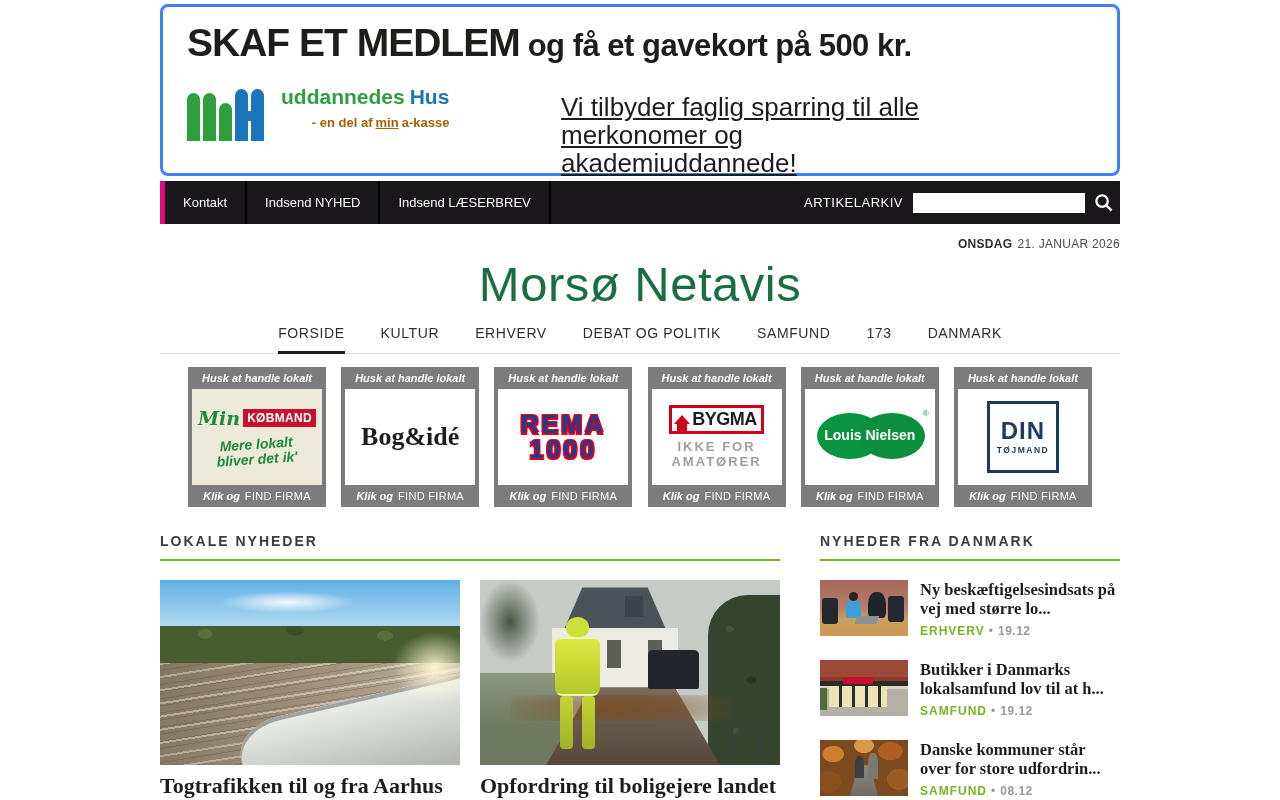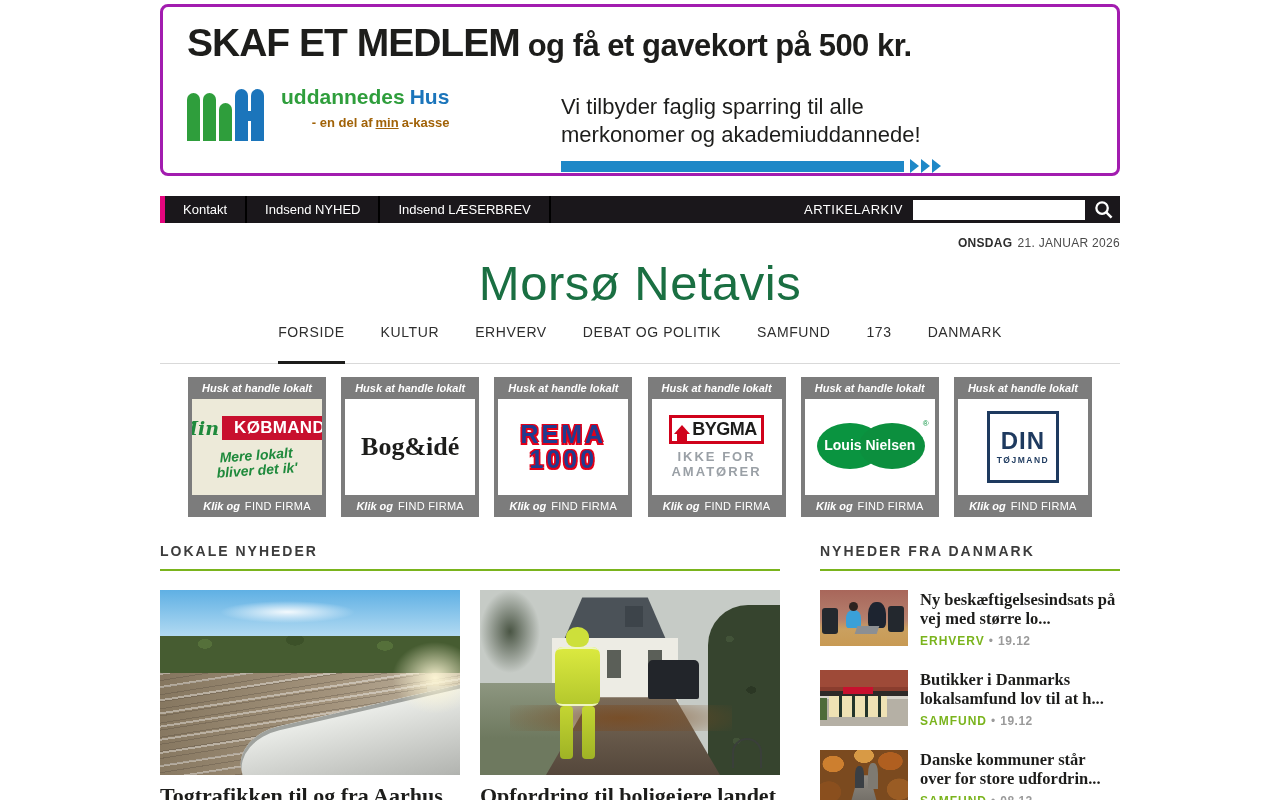--- a/index.html
+++ b/index.html
@@ -2,89 +2,89 @@
 <html><head>
 <meta charset="utf-8">
 <style>
   * { margin:0; padding:0; box-sizing:border-box; }
   html,body { width:1280px; height:800px; overflow:hidden; background:#fff;
               font-family:"Liberation Sans", sans-serif; }
   .page { width:1280px; height:800px; position:relative; background:#fff; }
   .content { width:960px; margin:0 auto; }
 
   
-  .banner { margin-top:4px; height:172px; border:3px solid #a21caf; border-radius:8px;
+  .banner { margin-top:4px; height:172px; border:3px solid #3b82f6; border-radius:8px;
             position:relative; background:#fff; cursor:pointer; }
   .banner-headline { position:absolute; left:24px; top:14px; white-space:nowrap; color:#1d1d1b; }
   .bh-bold { font-size:39px; font-weight:900; letter-spacing:-1px; }
   .bh-rest { font-size:31px; font-weight:700; letter-spacing:-0.5px; margin-left:8px; }
   .banner-logo { position:absolute; left:24px; top:78px; display:flex; }
   .logo-mark { position:relative; width:88px; height:62px; }
   .logo-mark span { position:absolute; bottom:6px; border-radius:7px 7px 0 0; }
   .lm1 { left:0;   width:13px; height:48px; background:#2f9e3c; }
   .lm2 { left:16px; width:13px; height:48px; background:#2f9e3c; }
   .lm3 { left:32px; width:13px; height:38px; background:#2f9e3c; }
   .lm4 { left:48px; width:13px; height:52px; background:#1b75bb; }
   .lm5 { left:64px; width:13px; height:52px; background:#1b75bb; }
   .lm6 { left:48px; width:29px; height:10px; top:26px; border-radius:0; background:#1b75bb; }
   .logo-text { margin-left:6px; }
   .lt1 { color:#2f9e3c; font-size:21px; font-weight:700; line-height:24px; }
   .lt2 { color:#2f9e3c; font-size:21px; font-weight:700; line-height:24px; }
   .lt2 .hus { color:#1b75bb; margin-left:5px; }
   .lt3 { color:#a16207; font-size:13px; font-weight:700; text-align:right; margin-top:6px; }
   .lt3 .min { text-decoration:underline; margin:0 3px; }
   .banner-pitch { position:absolute; left:398px; top:86px; width:380px; }
-  .bp-line { font-size:22px; color:#1d1d1b; line-height:28px; }
+  .bp-line { font-size:26px; color:#1d1d1b; line-height:28px;text-decoration:underline; }
   .bp-bar-row { margin-top:10px; display:flex; align-items:center; }
   .bp-bar { width:350px; height:11px; background:#1e88c7; }
   .bp-arrows { display:flex; margin-left:4px; }
   .bp-arrows i { width:0; height:0; border-top:7px solid transparent; border-bottom:7px solid transparent;
                  border-left:9px solid #1e88c7; margin-left:2px; }
   .banner-cta { position:absolute; right:18px; top:14px; width:150px; height:144px; background:#2f9e3c;
                 border-radius:16px; color:#fff; font-weight:900; font-size:37px; letter-spacing:1px;
                 display:flex; flex-direction:column; align-items:center; justify-content:center;
                 line-height:44px; cursor:pointer; }
 
   
-  .nav { margin-top:20px; height:27px; background:#1a171b; display:flex; align-items:stretch; position:relative; }
+  .nav { margin-top:5px; height:43px; background:#1a171b; display:flex; align-items:stretch; position:relative; }
   .nav-accent { width:5px; background:#e5067e; }
   .nav-item { color:#fff; font-size:13px; display:flex; align-items:center; padding:0 18px;
               border-right:2px solid #000; cursor:pointer; }
   .nav-right { margin-left:auto; display:flex; align-items:center; }
   .nav-archive { color:#fff; font-size:13px; letter-spacing:0.5px; margin-right:10px; cursor:pointer; }
   .nav-search { width:172px; height:20px; border:none; background:#fff; padding:0 5px; font-size:12px; }
   .nav-mag { margin:0 7px 0 9px; display:flex; align-items:center; cursor:pointer; }
 
   
   .dateline { margin-top:13px; font-size:12px; color:#4a4a4a; letter-spacing:0.3px;text-align:right; }
   .dateline .day { font-weight:700; color:#2e2e2e; margin-right:5px; }
   .site-title { text-align:center; color:#1a6f42; font-size:49px; font-weight:400;
                 letter-spacing:0.5px; margin-top:5px; line-height:56px; cursor:pointer; }
   .menu { margin-top:13px; display:flex; justify-content:center; gap:36px;
           border-bottom:1px solid #d9d9d9; }
-  .menu-item { font-size:14px; color:#2e2e2e; letter-spacing:0.6px; padding-bottom:23px;
+  .menu-item { font-size:14px; color:#2e2e2e; letter-spacing:0.6px; padding-bottom:12px;
                position:relative; cursor:pointer; }
   .menu-item.active::after { content:""; position:absolute; left:0; right:0; bottom:-1px;
                              height:3px; background:#1d1d1b; }
 
   
   .tiles { margin:13px 28px 0; display:flex; justify-content:space-between; }
   .tile { width:138px; height:140px; background:#7c7c7c; padding:0 4px; cursor:pointer; }
   .tile-head { height:22px; color:#fff; font-size:11px; font-style:italic; font-weight:700;
                display:flex; align-items:center; justify-content:center; }
   .tile-body { height:96px; background:#fff; overflow:hidden; position:relative;
                display:flex; flex-direction:column; align-items:center; justify-content:center; }
   .tile-foot { height:22px; color:#fff; font-size:11px; display:flex; align-items:center; justify-content:center; }
   .tile-foot .klik { font-style:italic; font-weight:700; margin-right:5px; }
   .tile-foot .ff { font-weight:400; letter-spacing:0.3px; }
 
   .tb-mk { background:#edead9; }
   .mk-row { display:flex; align-items:center; }
   .mk-min { font-family:"DejaVu Serif", serif; font-style:italic; font-weight:700; color:#1f8a3c; font-size:19px; margin-right:3px; }
-  .mk-box { background:#c8102e; color:#fff; font-weight:900; font-size:17px; padding:2px 12px; letter-spacing:0.3px; }
+  .mk-box { background:#c8102e; color:#fff; font-weight:900; font-size:12px; padding:2px 4px; letter-spacing:0.3px; }
   .mk-tag { color:#1f8a3c; font-style:italic; font-weight:700; font-size:14px; line-height:15px;
             transform:rotate(-4deg); margin-top:8px; text-align:center; }
   .tb-bog { font-family:"Liberation Serif", serif; font-weight:700; font-size:26px; color:#1d1d1b; }
   .tb-rema span { display:block; text-align:center; color:#1e3c90; font-weight:900; font-size:25px;
                   line-height:25px; letter-spacing:3px;
                   text-shadow:-1.5px -1.5px 0 #e2001a, 1.5px -1.5px 0 #e2001a, -1.5px 1.5px 0 #e2001a, 1.5px 1.5px 0 #e2001a; }
   .by-box { display:flex; align-items:center; border:3px solid #d0021b; background:#fff; padding:1px 4px 1px 2px; }
   .by-house { width:0; height:0; border-left:8px solid transparent; border-right:8px solid transparent;
               border-bottom:9px solid #d0021b; position:relative; margin-right:2px; }
   .by-house::after { content:""; position:absolute; left:-5px; top:9px; width:10px; height:7px; background:#d0021b; }

